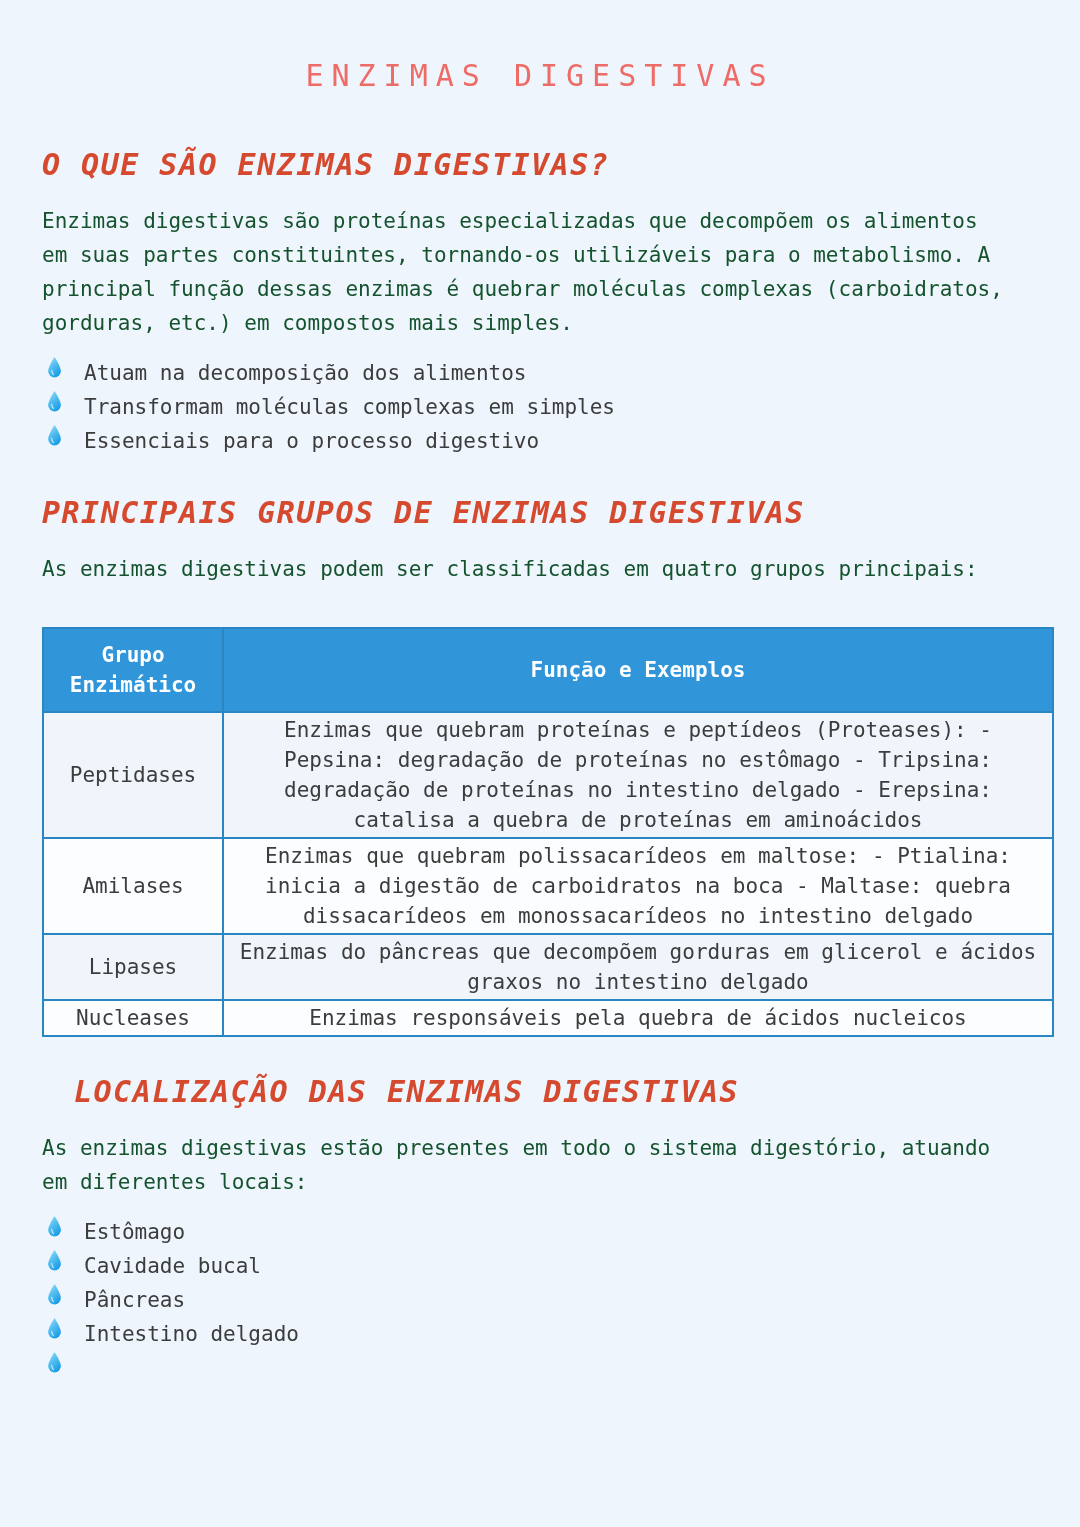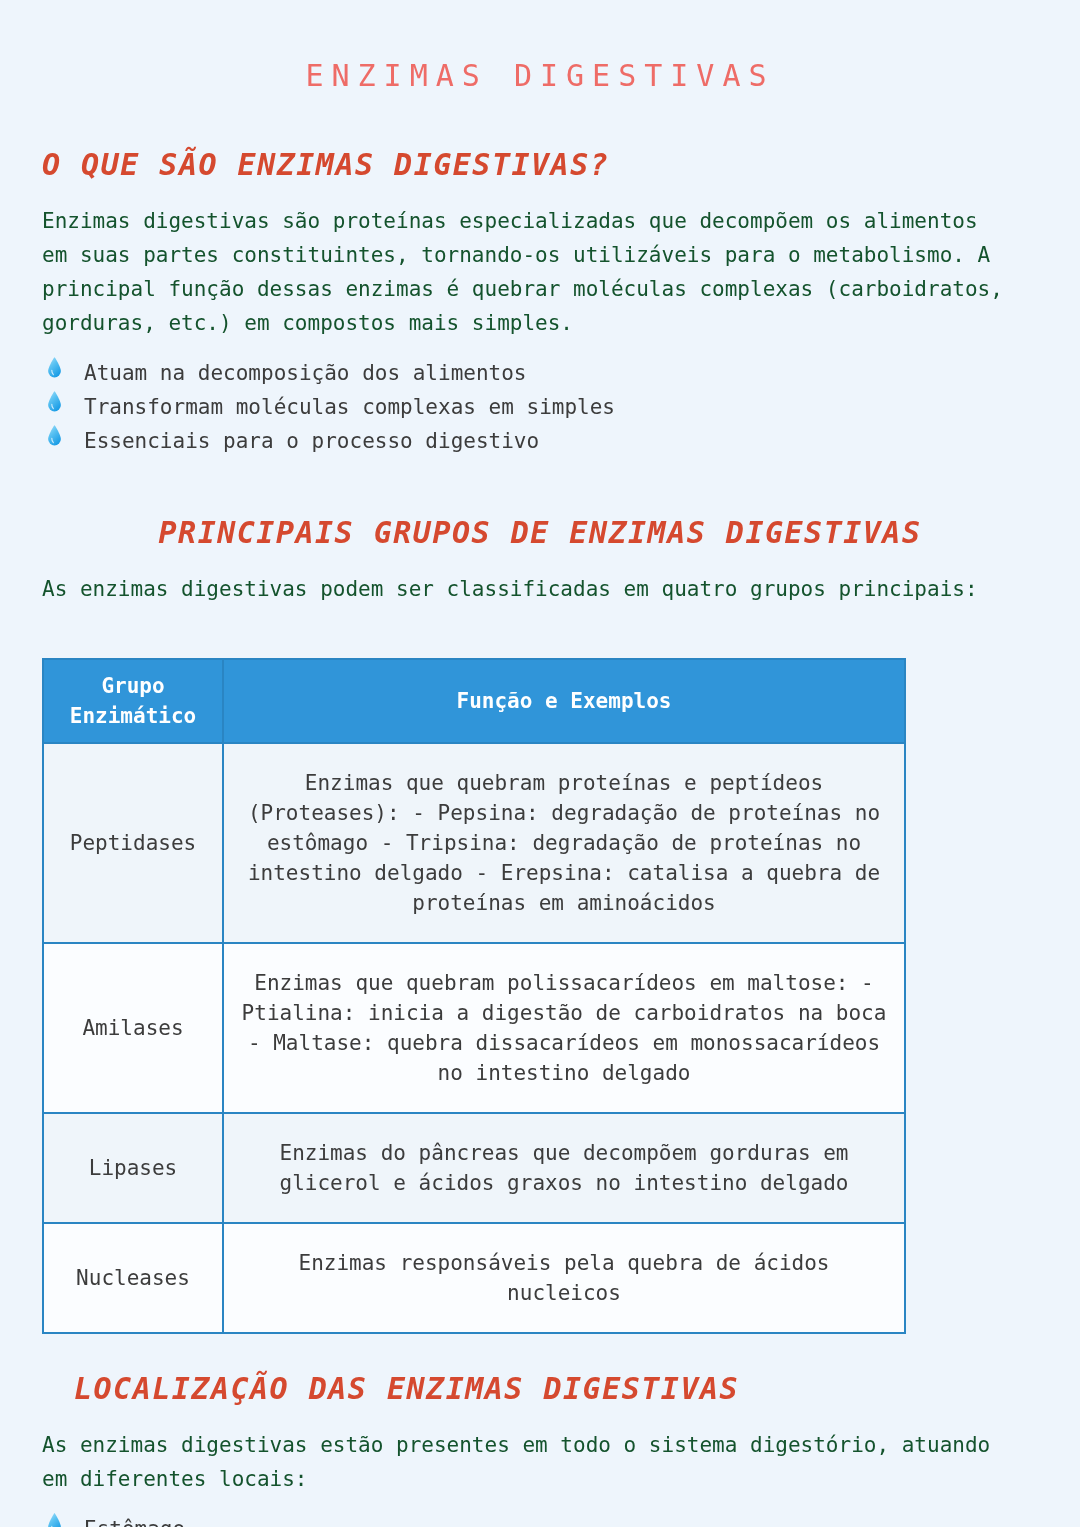--- a/index.html
+++ b/index.html
@@ -22,21 +22,21 @@
   }
   h2.section-heading{
     font-size:30px;
     font-weight:bold;
     letter-spacing:1.5px;
     color:#d5492f;
     margin:54px 0 0 0;
     line-height:34px;
     font-style:italic;
   }
-  .sec2 h2.section-heading{margin-top:58px;text-align:center;}
+  .sec2 h2.section-heading{margin-top:38px;}
   .sec3 h2.section-heading{margin-top:38px;margin-left:32px;}
   p.para{
     margin:22px 0 0 0;
     font-size:21px;
     line-height:34px;
     max-width:965px;
     color:#14532d;
   }
   ul.drops{
     list-style:none;
@@ -50,41 +50,41 @@
     line-height:34px;
     color:#3c3c3c;
   }
   ul.drops li .drop{
     width:17px;height:23px;
     margin:0 21px 0 4px;
     flex:0 0 auto;
   }
   table.enzyme-table{
     border-collapse:collapse;
-    width:864px;
-    margin-top:52px;
+    width:1012px;
+    margin-top:41px;
     table-layout:fixed;
   }
   table.enzyme-table th, table.enzyme-table td{
     border:2px solid #2a85c3;
     text-align:center;
     vertical-align:middle;
   }
   table.enzyme-table th{
     background:#3095d9;
     color:#ffffff;
     font-size:21px;
     font-weight:bold;
     line-height:30px;
     padding:11px 8px;
   }
   table.enzyme-table td{
     font-size:21px;
     line-height:30px;
-    padding:24px 12px;
+    padding:2px 12px;
     color:#3c3c3c;
     background:#fbfdff;
   }
   table.enzyme-table tbody tr:nth-child(odd) td{background:#eff5fa;}
   table.enzyme-table tbody tr:nth-child(even) td{background:#fbfdff;}
   col.c-group{width:180px;}
 </style>
 </head>
 <body>
 

